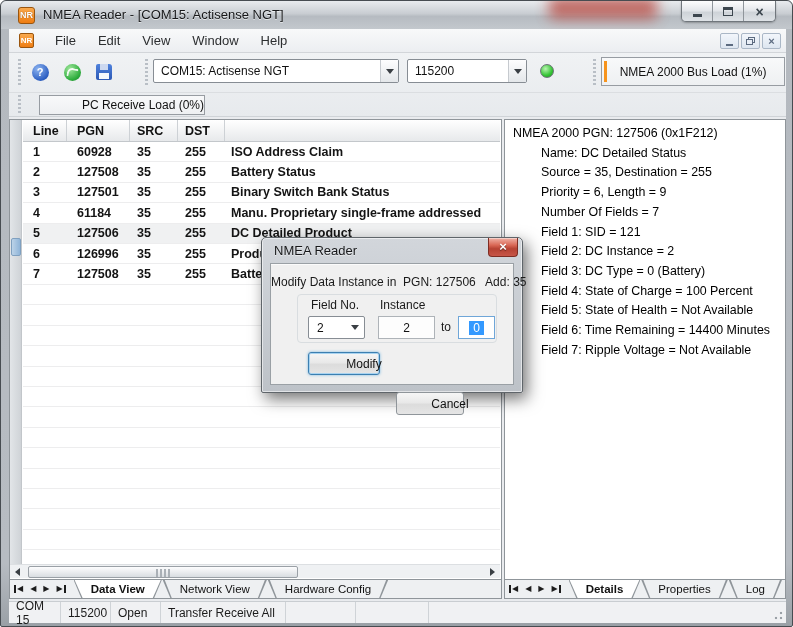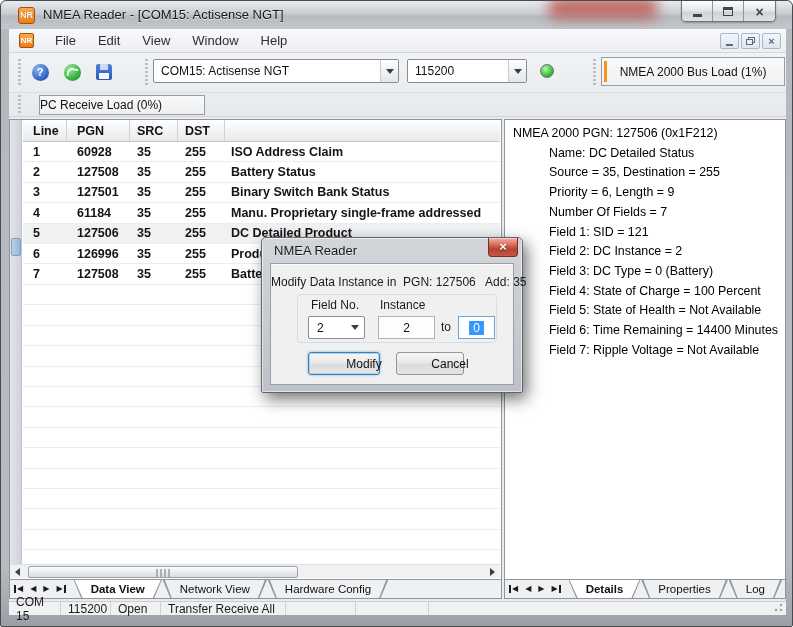--- a/index.html
+++ b/index.html
@@ -64,21 +64,21 @@
   .combo .cbtn{position:absolute;right:0;top:0;width:18px;height:100%;border-left:1px solid #c6cacf;
     background:linear-gradient(#fdfdfe,#e4e7ea);display:flex;align-items:center;justify-content:center;}
   .tri-down{width:0;height:0;border-left:4px solid transparent;border-right:4px solid transparent;border-top:5px solid #3a3f44;}
   .led{position:absolute;left:531px;top:11px;width:14px;height:14px;border-radius:50%;
     border:1px solid #6d7378;background:radial-gradient(circle at 38% 32%,#b8f5b0,#35c435 60%,#1d8f22);}
   .busload{position:absolute;left:592px;top:4px;width:184px;height:29px;background:linear-gradient(#f8f9fa,#eef0f2);
     border:1px solid #979ca2;display:flex;align-items:center;justify-content:center;font-size:12px;color:#111;}
   .busload::before{content:"";position:absolute;left:2px;top:3px;bottom:3px;width:3px;background:#f7941d;}
   .tb-row2{position:absolute;left:0;top:41px;width:100%;height:23px;}
   .pcload{position:absolute;left:30px;top:1px;width:166px;height:20px;background:linear-gradient(#f8f9fa,#eef0f2);
-    border:1px solid #979ca2;display:flex;align-items:center;justify-content:flex-start;font-size:12px;color:#111;}
+    border:1px solid #979ca2;display:flex;align-items:center;justify-content:flex-end;font-size:12px;color:#111;}
   
   .client{position:absolute;left:8px;top:116px;width:777px;height:484px;background:#e9ebee;}
   .pane{position:absolute;top:2px;height:480px;border:1px solid #8f959a;background:#fff;}
   .left-pane{left:0;width:493px;}
   .right-pane{left:495px;width:282px;}
   
   .vscroll{position:absolute;left:0;top:0;width:12px;height:446px;background:linear-gradient(90deg,#e2e5e8,#cfd3d7);
     border-right:1px solid #c2c6ca;}
   .vthumb{position:absolute;left:1px;top:118px;width:10px;height:18px;border-radius:2px;
     background:linear-gradient(90deg,#bcd3e8,#8fb4d8);border:1px solid #7fa0c0;}
@@ -118,24 +118,24 @@
   .tab::before{content:"";position:absolute;inset:0;background:#8f959a;
     clip-path:polygon(0 0,100% 0,calc(100% - 8px) 100%,8px 100%);}
   .tab::after{content:"";position:absolute;inset:0;background:#eef0f2;
     clip-path:polygon(2px 0,calc(100% - 2px) 0,calc(100% - 9px) calc(100% - 1px),9px calc(100% - 1px));}
   .tab.active::after{background:#fff;clip-path:polygon(1px 0,calc(100% - 1px) 0,calc(100% - 9px) calc(100% - 1px),9px calc(100% - 1px));}
   .tab .tlabel{position:relative;z-index:2;display:block;padding:0 17px;font-size:11.5px;line-height:18px;color:#111;}
   .tab.active .tlabel{font-weight:bold;}
   
   .details{position:absolute;left:0;top:0;right:0;bottom:20px;background:#fff;overflow:hidden;
     font-size:12.4px;color:#000;padding:4px 4px 0 8px;line-height:19.7px;}
-  .details .dline{margin-left:36px;white-space:nowrap;}
+  .details .dline{margin-left:28px;white-space:nowrap;}
   .details .dtitle{margin-left:0;white-space:nowrap;}
   
-  .statusbar{position:absolute;left:8px;top:600px;width:777px;height:14px;background:#f0f1f3;
+  .statusbar{position:absolute;left:8px;top:600px;width:777px;height:22px;background:#f0f1f3;
     border-top:1px solid #c9cdd1;display:flex;align-items:stretch;font-size:12px;color:#1c1c1c;}
   .scell{display:flex;align-items:center;padding-left:7px;border-right:1px solid #cfd3d7;}
   .sgrip{position:absolute;right:2px;bottom:2px;width:13px;height:13px;
     background:
       radial-gradient(circle at 10px 10px,#9aa0a6 1.2px,transparent 1.6px),
       radial-gradient(circle at 10px 5px,#9aa0a6 1.2px,transparent 1.6px),
       radial-gradient(circle at 5px 10px,#9aa0a6 1.2px,transparent 1.6px);}
   
   .dialog{position:absolute;left:260px;top:236px;width:262px;height:156px;z-index:50;
     background:linear-gradient(#d2d6db,#bdc2c8);border:1px solid #5f656a;border-radius:5px 5px 2px 2px;
@@ -160,21 +160,21 @@
   .dread{position:absolute;left:80px;top:21px;width:57px;height:23px;background:#fdfdfd;border:1px solid #aeb3b8;
     display:flex;align-items:center;justify-content:center;font-size:12px;color:#111;}
   .dto{position:absolute;left:143px;top:25px;font-size:12px;color:#1a1a1a;}
   .dinput{position:absolute;left:160px;top:21px;width:37px;height:23px;background:#fff;border:1px solid #6fa6d8;
     display:flex;align-items:center;justify-content:center;font-size:12px;}
   .selhl{background:#3399ff;color:#fff;padding:0 4px;}
   .dbtn{position:absolute;top:88px;height:23px;border:1px solid #8f959a;border-radius:3px;
     background:linear-gradient(#f6f6f6,#e9e9e9 45%,#dcdcdc 55%,#e5e5e5);
     display:flex;align-items:center;justify-content:center;font-size:12px;color:#111;padding-left:40px;}
   .btn-modify{left:37px;width:72px;border-color:#3c7fb1;box-shadow:0 0 0 1px #a8d3f0 inset,0 0 3px #7ab8e0;}
-  .btn-cancel{left:125px;width:68px;}
+  .btn-cancel{left:125px;width:68px;margin-top:40px;}
 </style>
 </head>
 <body>
 
 <div class="frame">
 
   <div class="titlebar">
     <div class="red-blur"></div>
     <div class="app-icon"><span>NR</span></div>
     <div class="wtitle">NMEA Reader - [COM15: Actisense NGT]</div>

